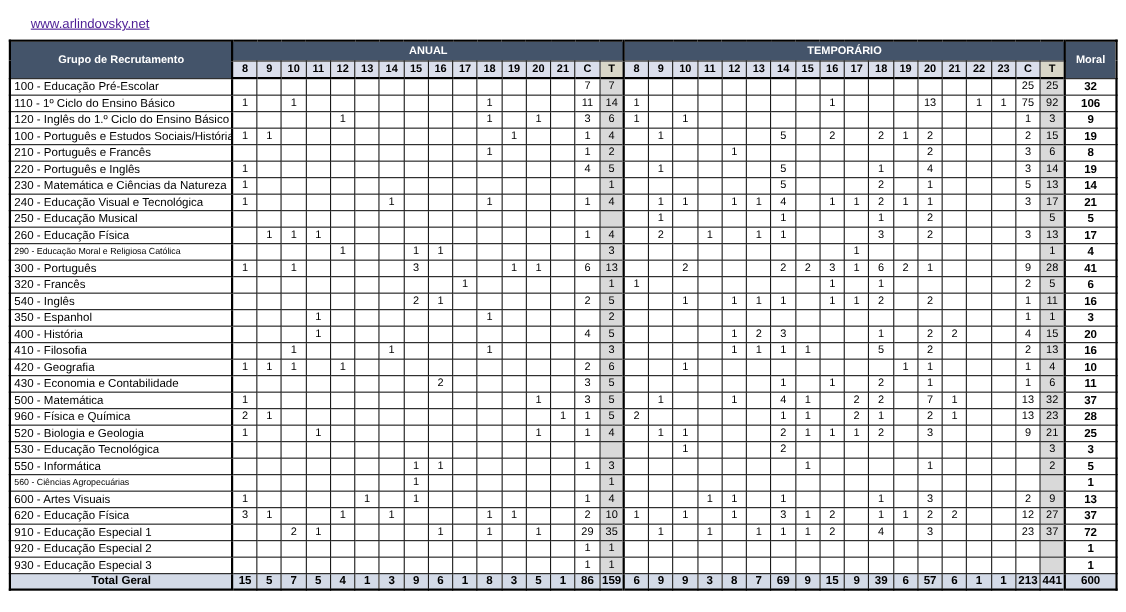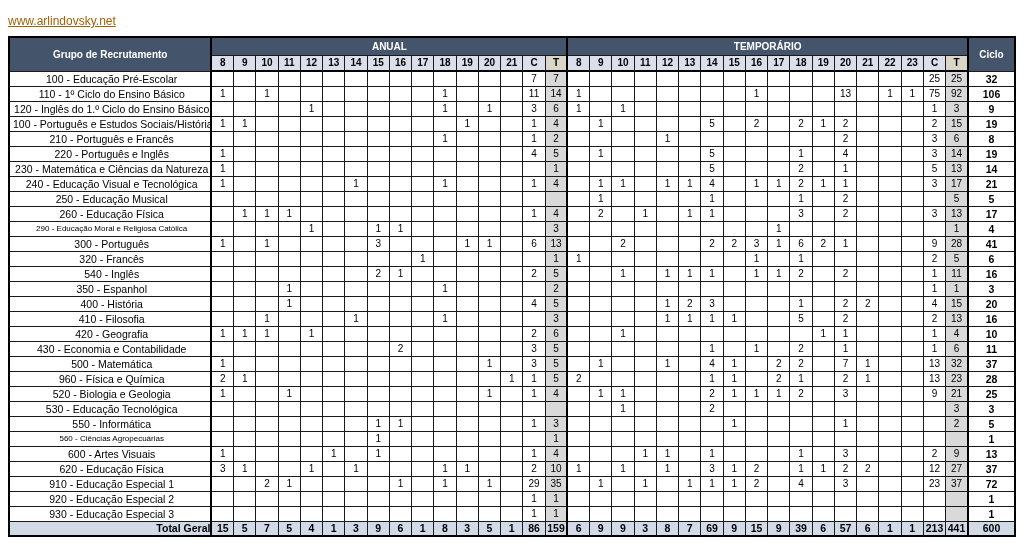--- a/index.html
+++ b/index.html
@@ -5,22 +5,22 @@
   * { box-sizing: border-box; }
   html, body { margin: 0; padding: 0; background: #fff; }
   body {
     width: 1024px; height: 556px;
     font-family: "Liberation Sans", sans-serif;
     color: #000;
     overflow: hidden;
   }
   .page-header { position: relative; height: 36px; }
   .site-link {
-    position: absolute; left: 8px; top: 14px;
-    font-size: 12px; color: #a16207; text-decoration: underline;
+    position: absolute; left: 28px; top: 14px;
+    font-size: 12px; color: #4c1d95; text-decoration: underline;
   }
   .page-title {
     position: absolute; left: 424px; top: 13px;
     font-size: 12.5px; font-weight: bold; white-space: nowrap;
   }
   table.grid {
     border-collapse: collapse; table-layout: fixed;
     margin-left: 8px; width: 1008px;
     border: 2px solid #000;
   }
@@ -31,29 +31,29 @@
   }
   .grid thead tr.gr1 th { height: 18px; }
   .grid thead tr.gr2 th { height: 16px; border-bottom: 2px solid #000; }
   .name-h, .group-h, .total-h {
     background: #44546a; color: #fff; font-weight: bold; font-size: 10.5px;
   }
   .col-h { background: #dbdfec; font-weight: bold; }
   .t-h { background: #d9d6c8; }
   .grid tbody tr { height: 15px; }
   td.row-label {
-    text-align: center; padding-left: 3px; font-size: 10.5px;
+    text-align: left; padding-left: 3px; font-size: 10.5px;
   }
   td.row-label.small { font-size: 8px; margin-left: 48px; }
   td.t-col { background: #d9d9d9; }
   td.row-total { font-weight: bold; font-size: 10.5px; }
   .sepL { border-left-width: 2px !important; border-left-color: #000 !important; }
   tr.grand { height: 18px; }
   tr.grand td { background: #d3dae7; font-weight: bold; font-size: 10.5px; }
-  tr.grand td.row-label { text-align: right; padding-left: 0; }
+  tr.grand td.row-label { text-align: center; padding-left: 0; }
 </style>
 </head>
 <body>
 
 <div class="page-header">
   <a href="#" class="site-link">www.arlindovsky.net</a>
 </div>
 
 <table class="grid">
     <colgroup>
@@ -92,21 +92,21 @@
       <col style="width: 22px;">
       <col style="width: 22px;">
       <col style="width: 22px;">
       <col style="width: 46px;">
     </colgroup>
     <thead>
       <tr class="gr1">
         <th class="name-h" rowspan="2">Grupo de Recrutamento</th>
         <th class="group-h sepL" colspan="16">ANUAL</th>
         <th class="group-h sepL" colspan="18">TEMPORÁRIO</th>
-        <th class="total-h sepL" rowspan="2">Ciclo</th>
+        <th class="total-h sepL" rowspan="2">Moral</th>
       </tr>
       <tr class="gr2">
         <th class="col-h sepL">8</th>
         <th class="col-h">9</th>
         <th class="col-h">10</th>
         <th class="col-h">11</th>
         <th class="col-h">12</th>
         <th class="col-h">13</th>
         <th class="col-h">14</th>
         <th class="col-h">15</th>

